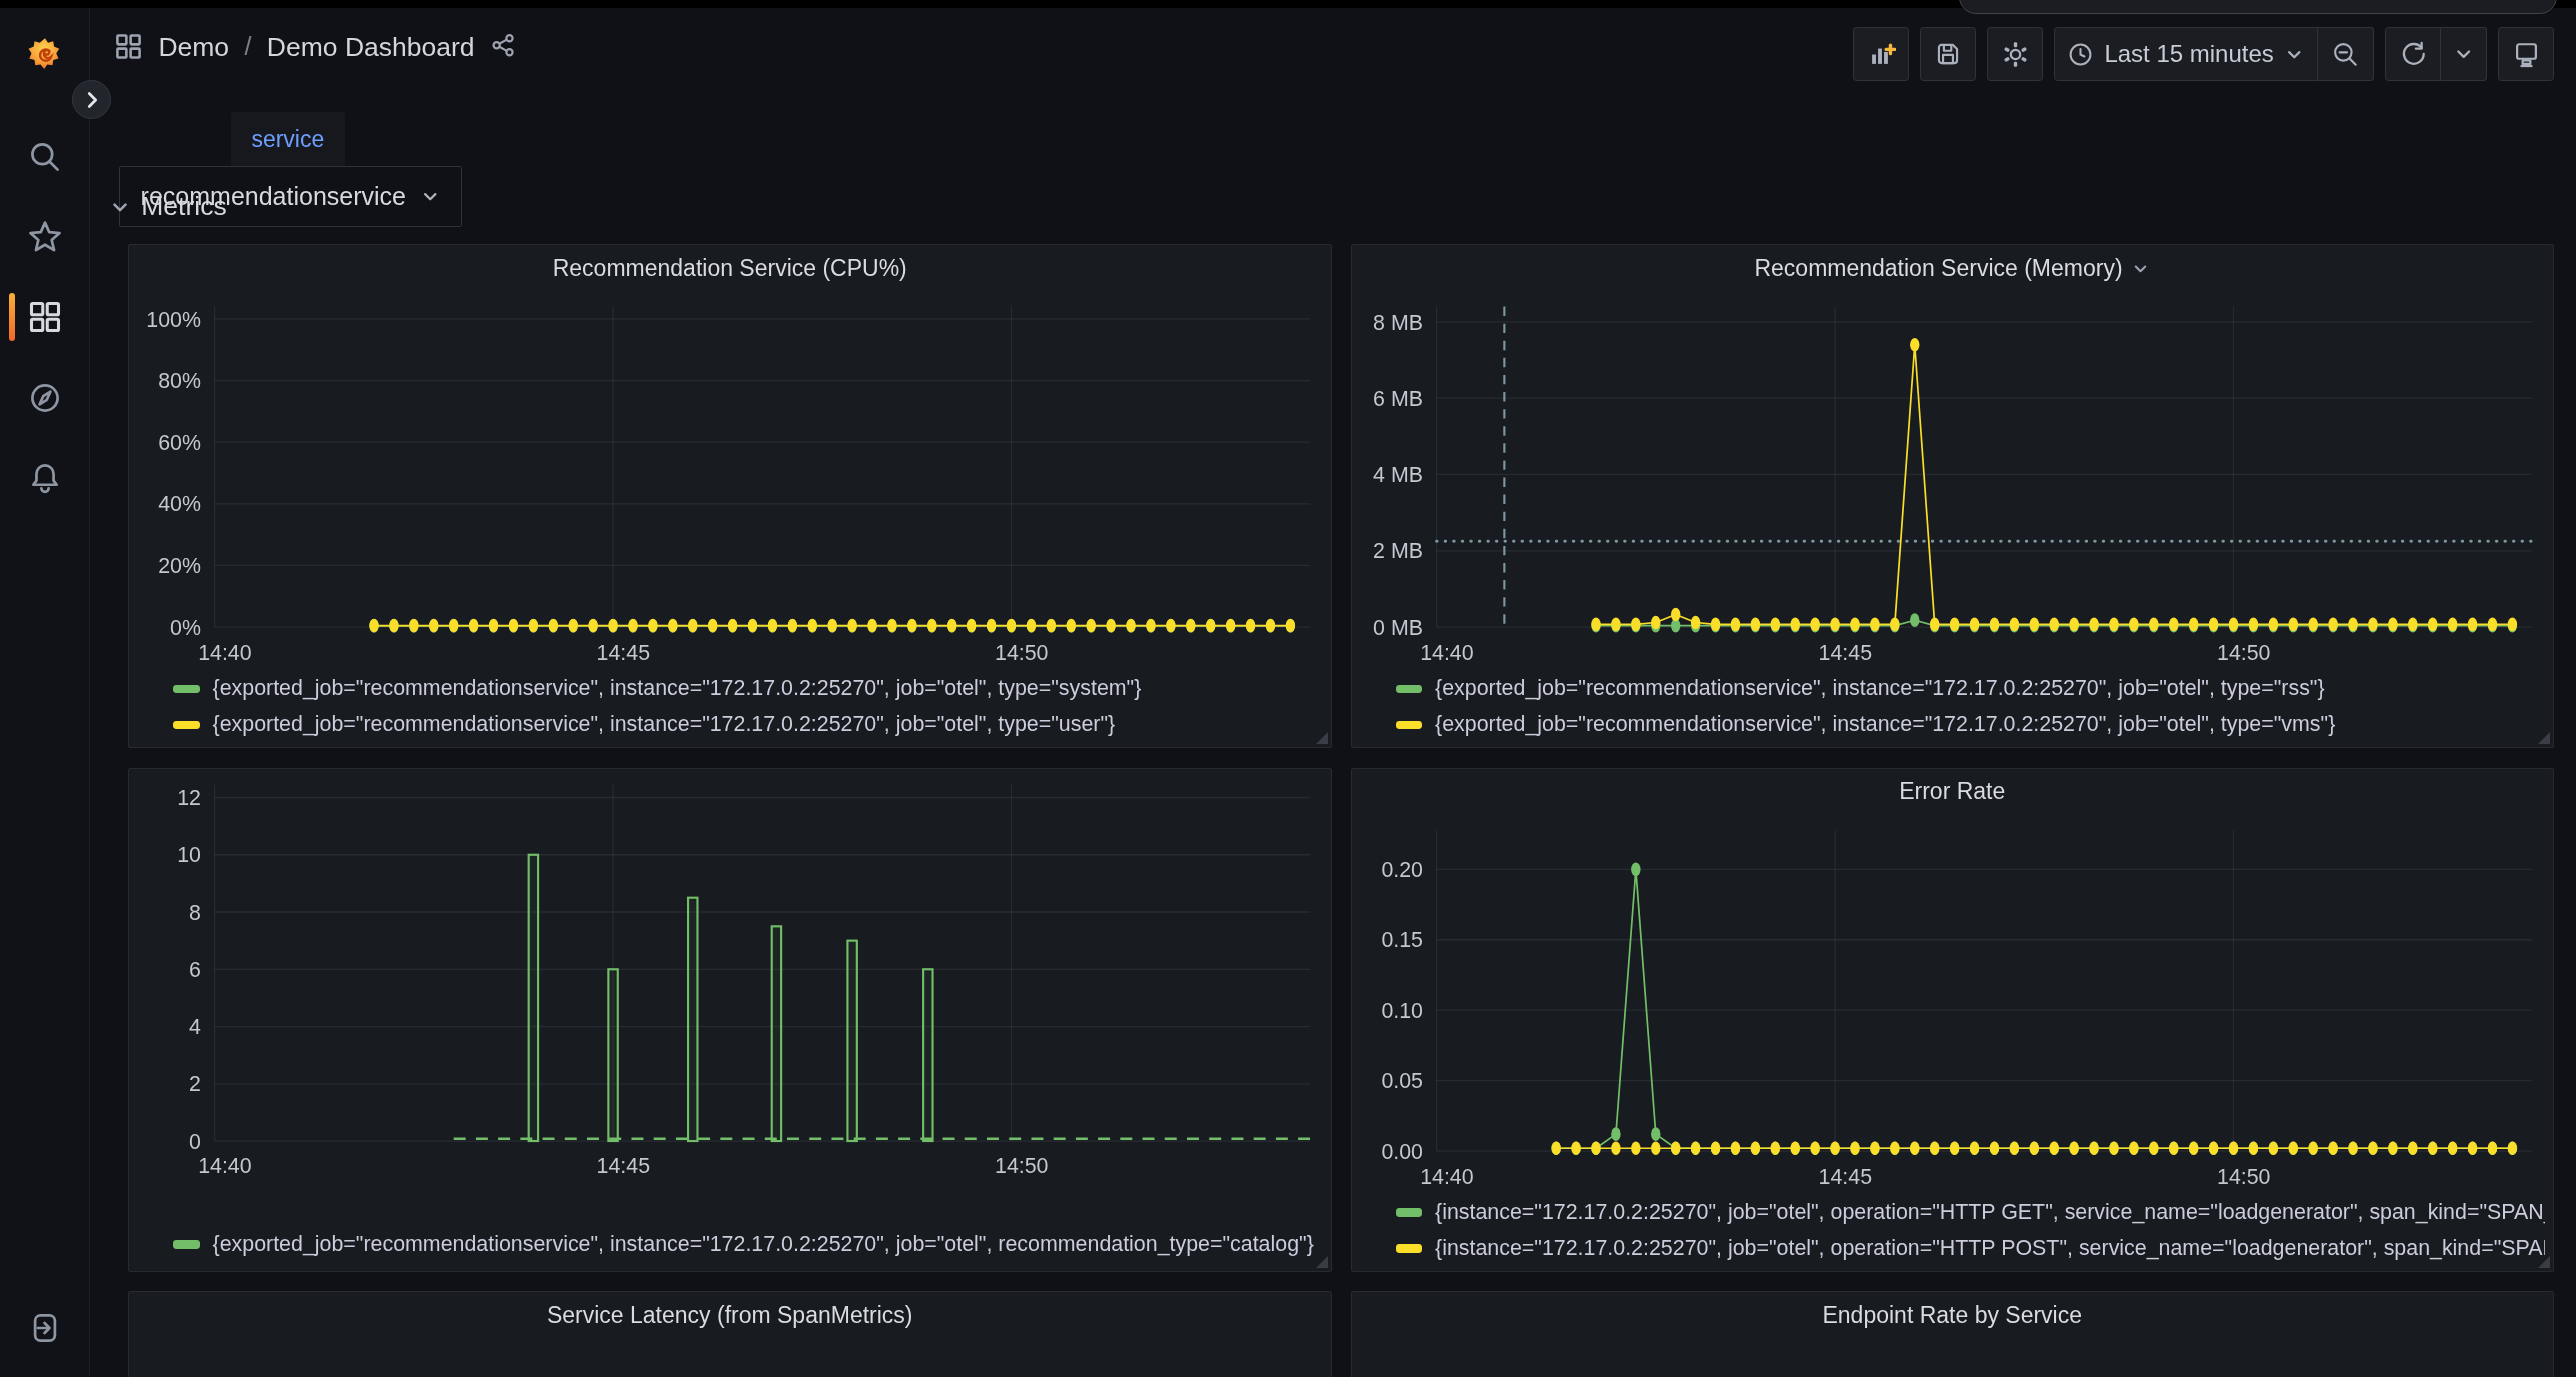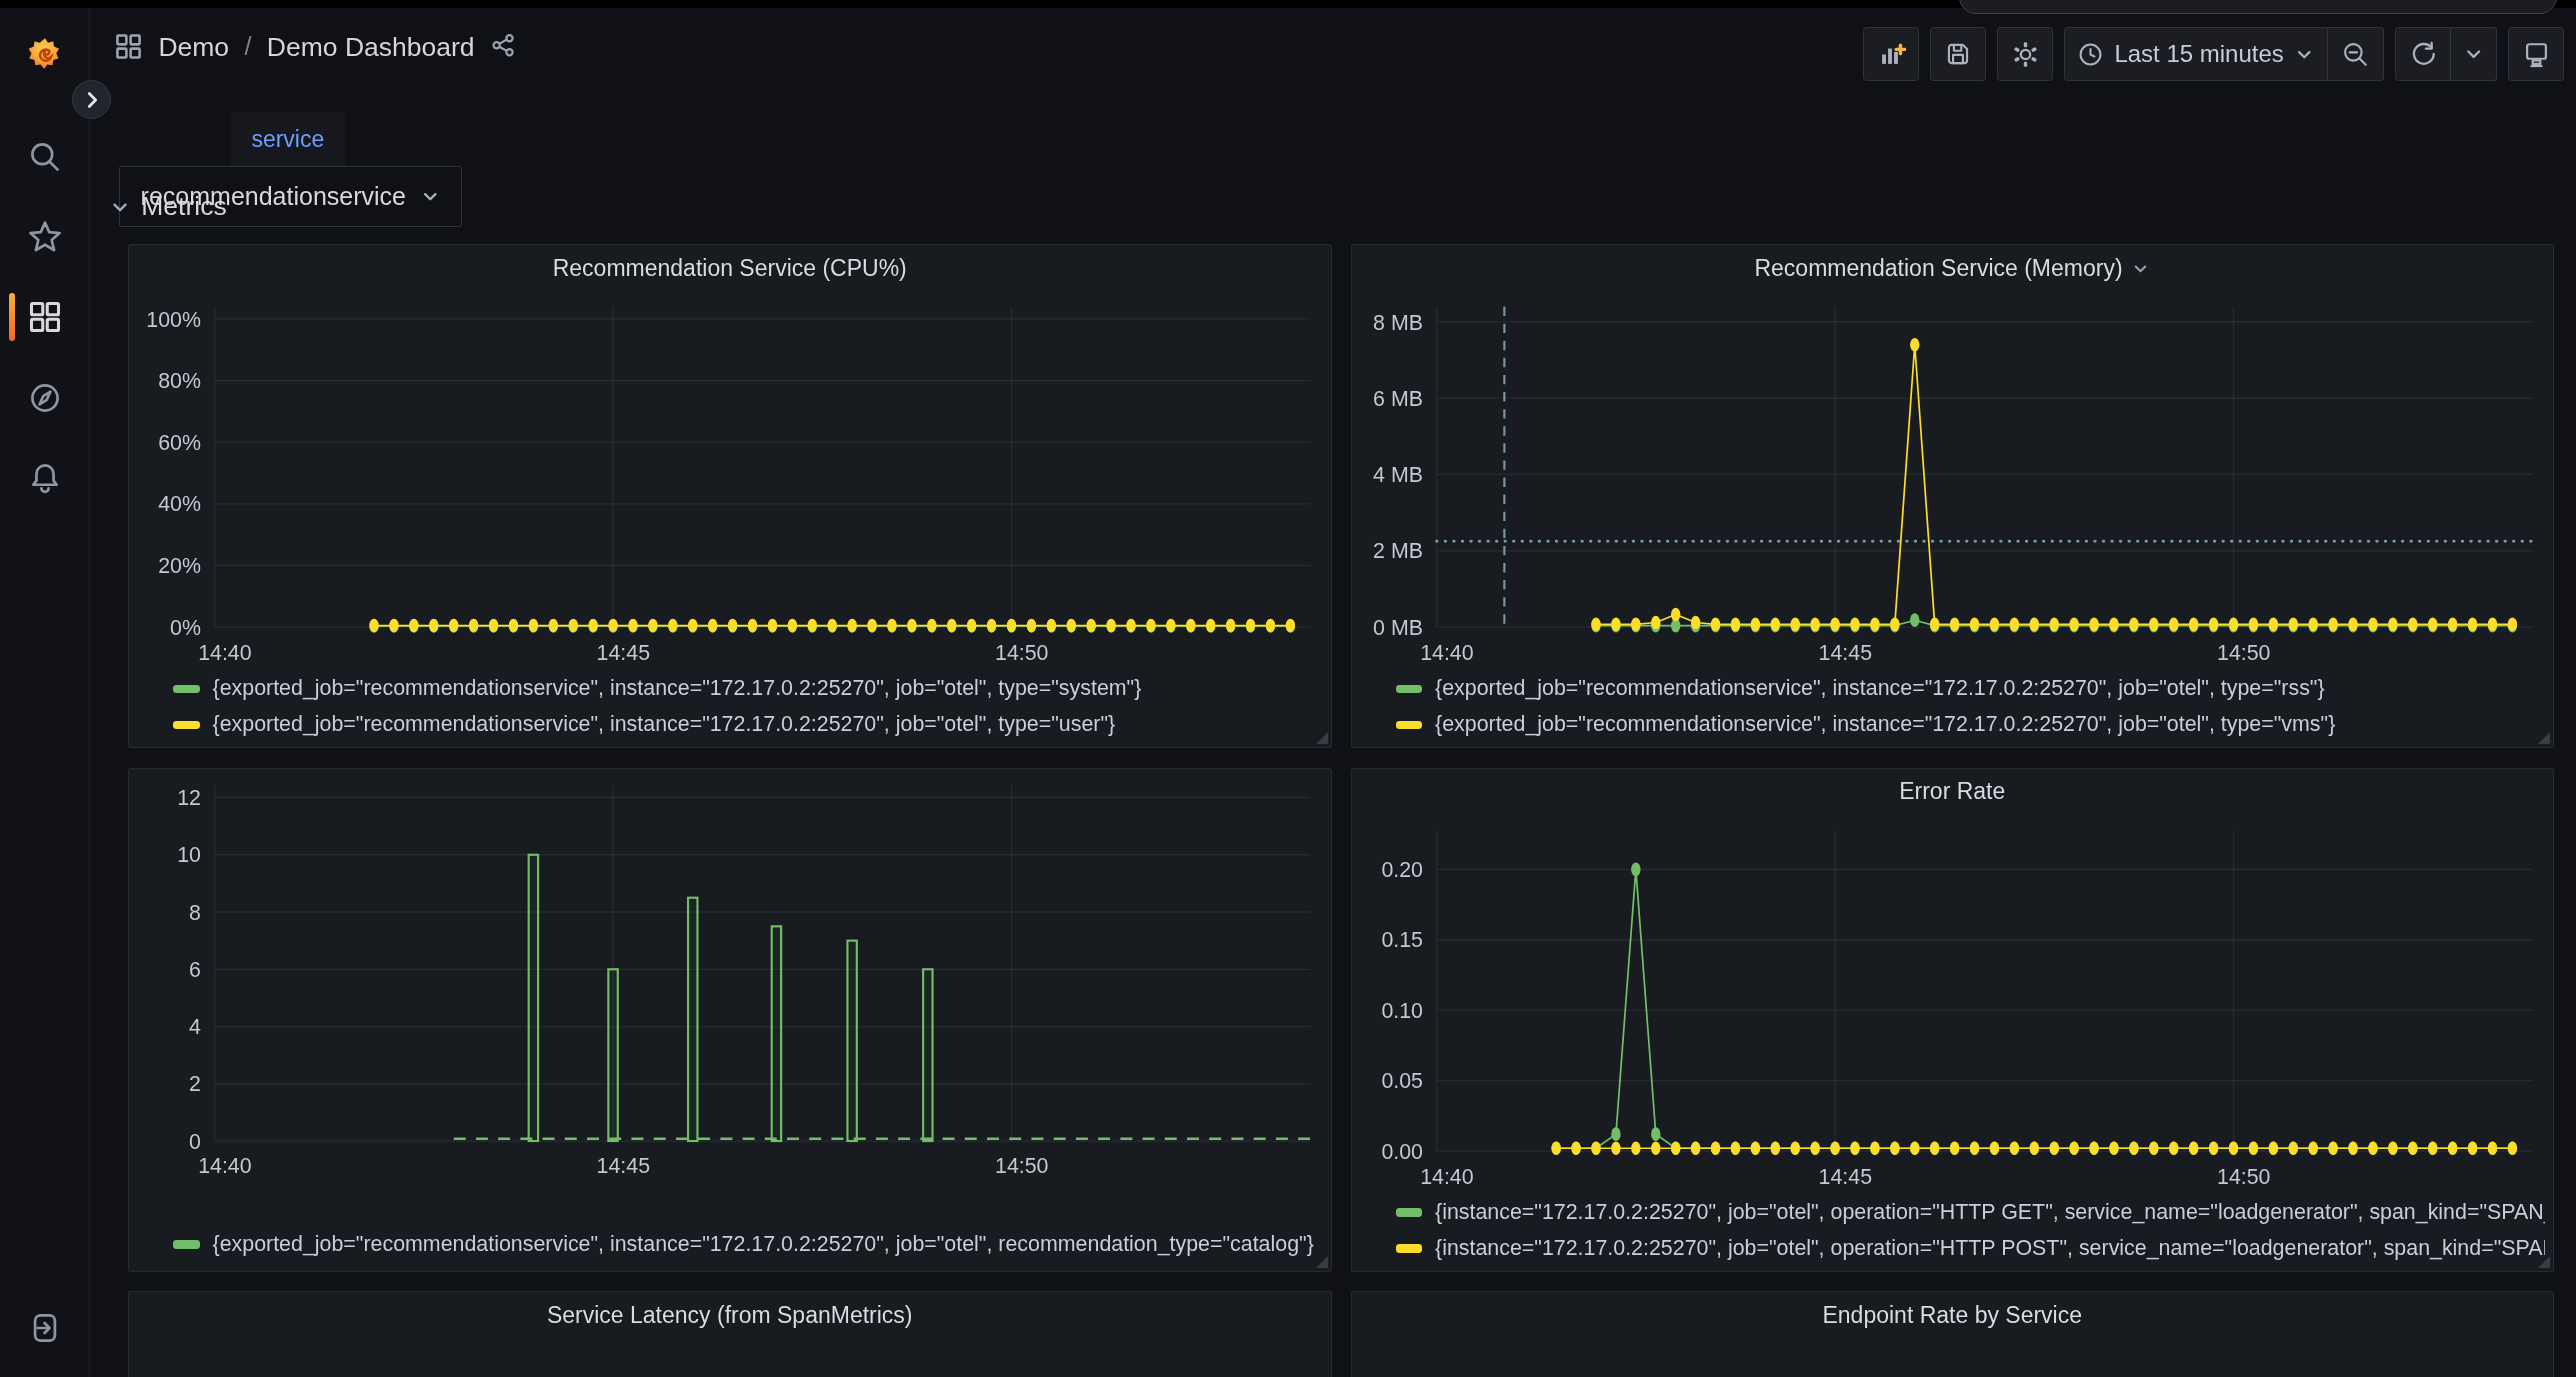--- a/index.html
+++ b/index.html
@@ -26,21 +26,21 @@
                 background:#23252c; border:0.9px solid #34373f; color:#e6e7ec; display:flex;
                 align-items:center; justify-content:center; z-index:8; }
 
   
   #breadcrumb { position:absolute; left:114px; top:32px; height:48px; display:flex; align-items:flex-start;
                 gap:15.4px; z-index:4; }
   #breadcrumb .crumb { font-size:26.5px; color:#d5d6dd; }
   #breadcrumb .sep { font-size:25px; color:#7e818c; }
   .hdr-ico { color:#9da3b0; display:flex; }
 
-  #toolbar { position:absolute; right:12px; top:27px; display:flex; align-items:center; gap:11px; z-index:4; }
+  #toolbar { position:absolute; right:22px; top:27px; display:flex; align-items:center; gap:11px; z-index:4; }
   .tbtn { height:54px; min-width:56px; padding:0 12px; display:flex; align-items:center; justify-content:center;
           gap:10.3px; background:#1b1d23; border:1.3px solid #30333b; border-radius:3.4px; color:#abb1bd; }
   .tgroup { display:flex; }
   .tgroup .tbtn { border-radius:0; border-left-width:0; }
   .tgroup .tbtn:first-child { border-radius:3.4px 0 0 3.4px; border-left-width:1.3px; }
   .tgroup .tbtn:last-child { border-radius:0 3.4px 3.4px 0; }
   .tbtn .tlabel { font-size:24px; font-weight:500; color:#c7cdd6; white-space:nowrap; }
 
   
   #var-row { position:absolute; left:114px; top:112px; display:flex; align-items:center; z-index:4;flex-direction:column; }

